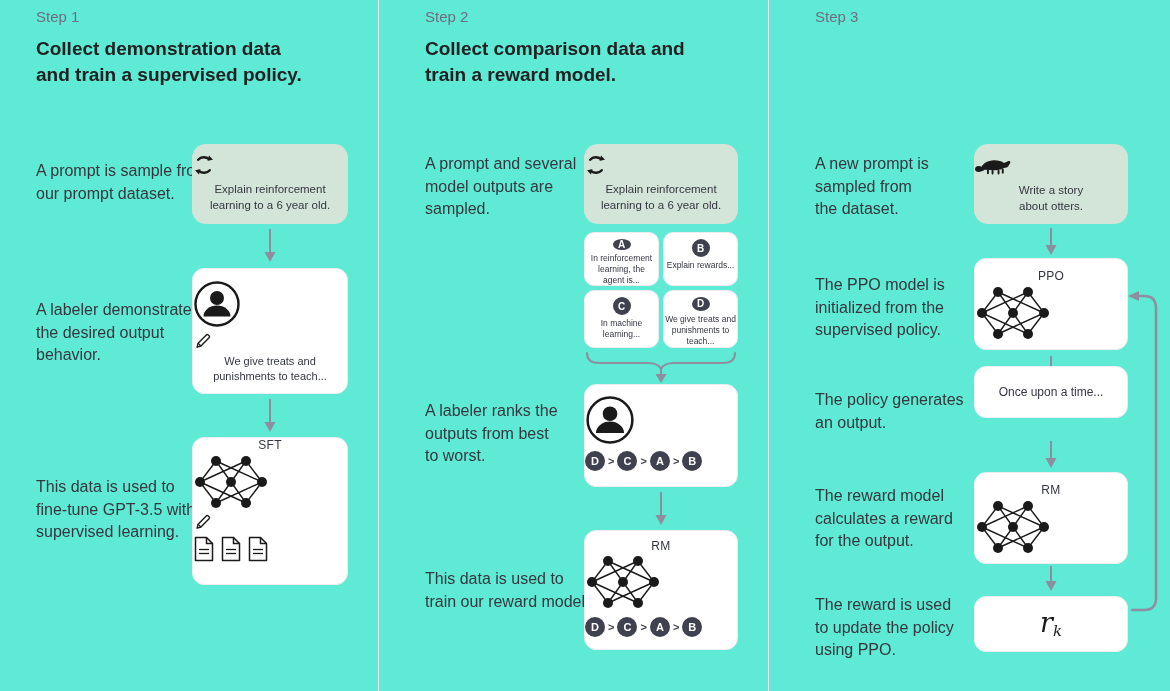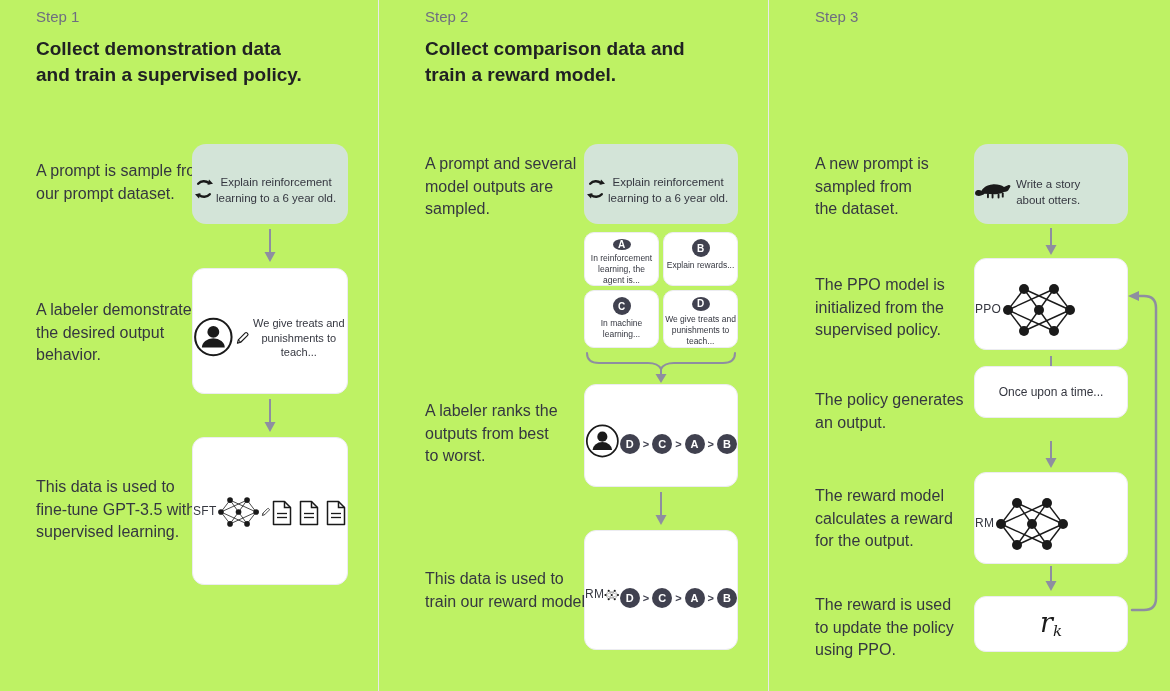--- a/index.html
+++ b/index.html
@@ -6,26 +6,26 @@
     --accent-green:#d3e4d8;
     --badge-dark:#40414f;
     --arrow-gray:#8e8ea0;
     --border-light:#ececf1;
     --text-primary:#202123;
     --text-secondary:#6e6e80;
     --text-body:#353740;
   }
   *{margin:0;padding:0;box-sizing:border-box;}
   body{background:#fff;font-family:"Liberation Sans",sans-serif;}
-  .canvas{position:relative;width:1170px;height:691px;background:#bef264;overflow:hidden;}
+  .canvas{position:relative;width:1170px;height:691px;background:#5eead4;overflow:hidden;}
   .divider{position:absolute;top:0;width:1px;height:691px;background:#e8e8ec;}
   .step-label{position:absolute;top:8px;font-size:15px;color:var(--text-secondary);white-space:pre-line;}
   .heading{position:absolute;top:36px;font-size:19px;font-weight:700;line-height:1.35;color:var(--text-primary);white-space:pre-line;}
   .caption{position:absolute;font-size:16px;line-height:1.42;color:var(--text-body);white-space:pre-line;}
-  .box{position:absolute;display:flex;flex-direction:row;align-items:center;text-align:center;}
+  .box{position:absolute;display:flex;flex-direction:column;text-align:center;}
   .box.green{background:var(--accent-green);border-radius:14px;}
   .box.light{background:#fff;border:1px solid var(--border-light);border-radius:12px;}
   .box-text{font-size:11.5px;line-height:1.35;color:var(--text-body);white-space:pre-line;}
   .model-label{font-size:12px;color:var(--text-body);letter-spacing:.3px;}
   .arrow{position:absolute;}
   .card{position:absolute;background:#fff;border:1px solid var(--border-light);border-radius:10px;display:flex;flex-direction:column;align-items:center;text-align:center;}
   .card-text{font-size:8.5px;line-height:1.3;color:var(--text-body);white-space:pre-line;margin-top:3px;}
   .badge{display:inline-flex;align-items:center;justify-content:center;background:var(--badge-dark);color:#fff;border-radius:50%;font-weight:700;}
   .badge.sm{width:18px;height:18px;font-size:10px;margin-top:6px;}
   .badge.md{width:20px;height:20px;font-size:11px;}

